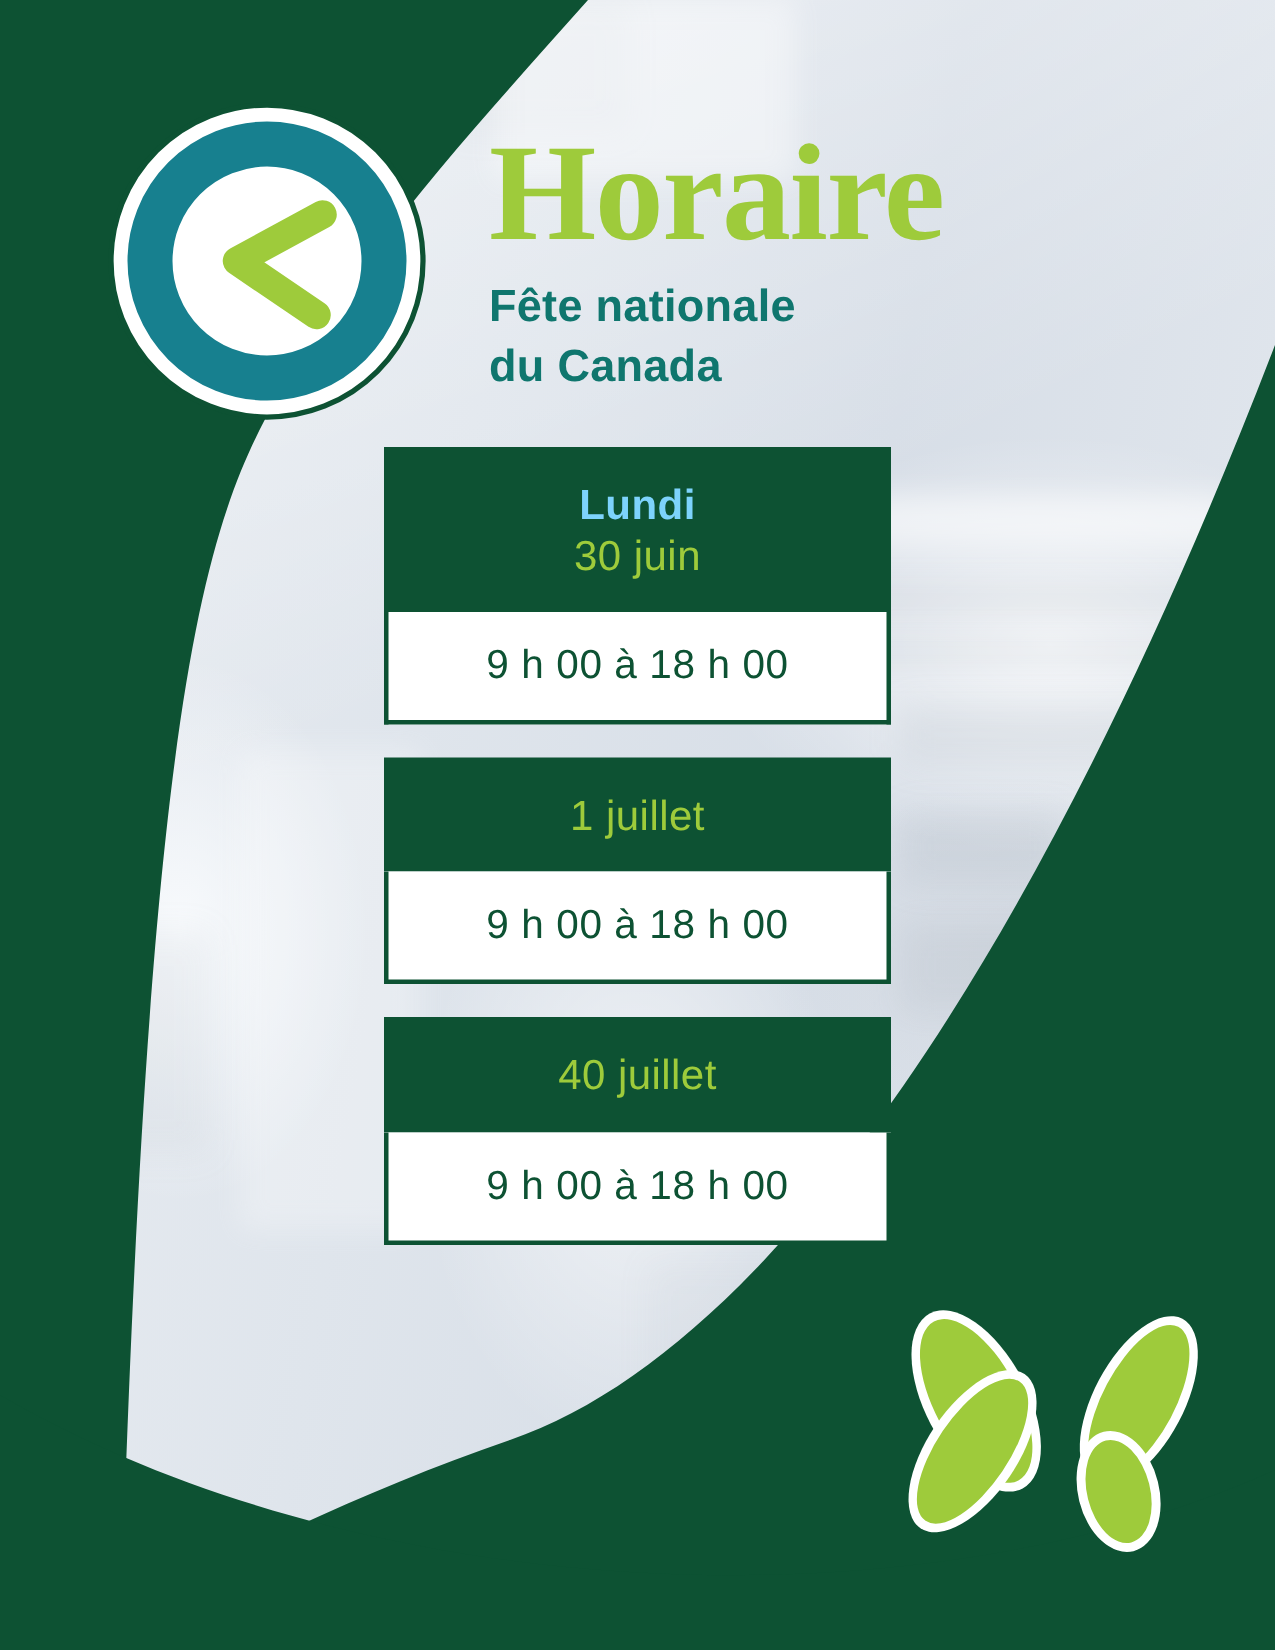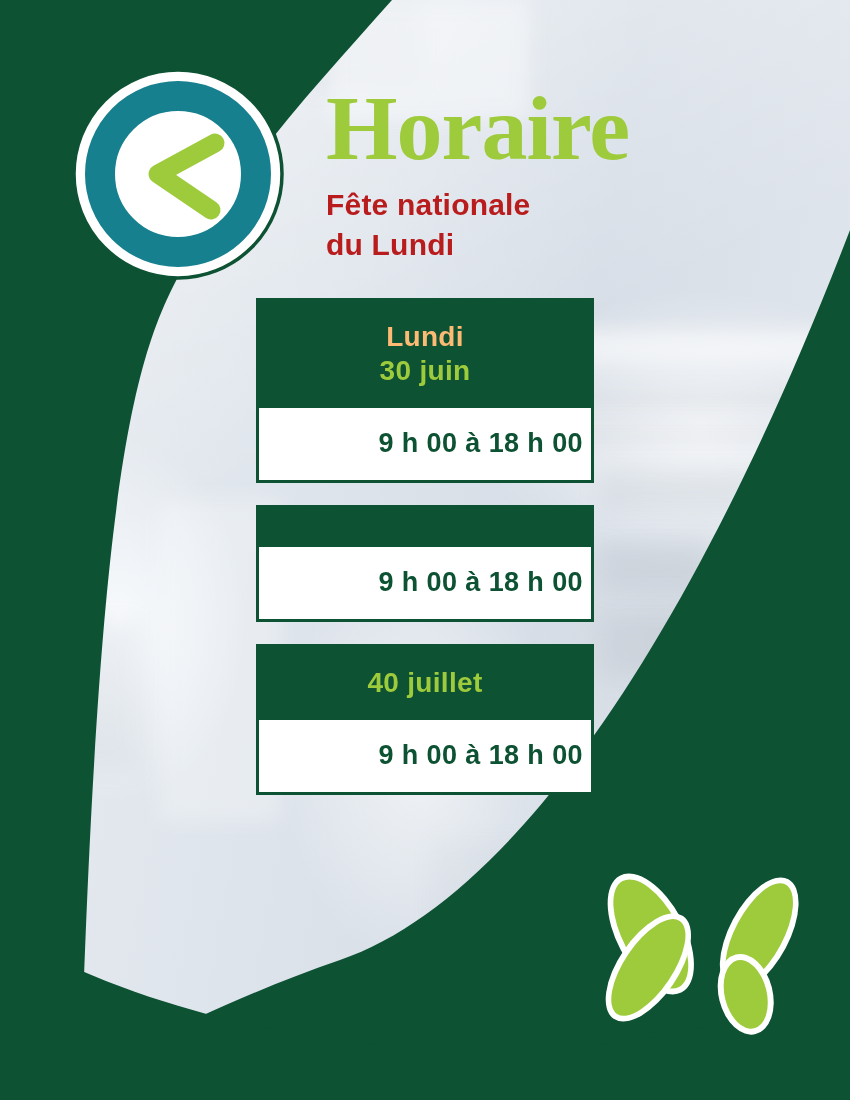--- a/index.html
+++ b/index.html
@@ -60,59 +60,58 @@
     line-height:.92;
     color:#9ecb3b;
     letter-spacing:-1px;
   }
   .title-sub {
     margin-top:14px;
     font-family:"Liberation Sans", sans-serif;
     font-weight:bold;
     font-size:30px;
     line-height:1.36;
-    color:#b91c1c;
+    color:#0f766e;
     letter-spacing:.2px;
   }
 
   
   .cards { position:absolute; left:256px; top:298px; width:338px; }
   .card { margin-bottom:22px; }
   .card-head {
     background:#0d5233;
     text-align:center;
     padding:22px 10px 20px;
   }
   .card-day {
-    color:#fdba74;
+    color:#7dd3fc;
     font-size:28px;
     font-weight:bold;
     line-height:1.22;
     letter-spacing:.3px;
   }
   .card-date {
     color:#9ecb3b;
     font-size:28px;
-    font-weight:bold;
+    font-weight:normal;
     line-height:1.22;
     letter-spacing:.3px;
   }
   .card-body {
     background:#ffffff;
     border:3px solid #0d5233;
     border-top:none;
     text-align:center;
     padding:20px 8px 21px;
   }
   .card-hours {
     color:#0d5233;
     font-size:27px;
-    font-weight:bold;
+    font-weight:normal;
     letter-spacing:.4px;
-    text-align:right;
   }
 </style>
 </head>
 <body>
 
 <div id="poster">
 
   <div class="bg-photo"></div>
   <div class="bg-streak" style="left:560px;top:330px;width:260px;height:34px;"></div>
   <div class="bg-dark" style="left:560px;top:395px;width:270px;height:10px;"></div>
@@ -170,38 +169,39 @@
     <rect x="101" y="144" width="10" height="16" rx="4" fill="#ffffff"></rect>
     <rect x="52" y="101" width="16" height="10" rx="4" fill="#ffffff"></rect>
 
     <path d="M143,75 L86,106 L139,142" fill="none" stroke="#9ecb3b" stroke-width="19" stroke-linecap="round" stroke-linejoin="round"></path>
   </svg>
 
   <div class="title-block">
     <div class="title-main">Horaire</div>
     <div class="title-sub">
       <div>Fête nationale</div>
-      <div>du Lundi</div>
+      <div>du Canada</div>
     </div>
   </div>
 
   <div class="cards">
 
     <div class="card">
       <div class="card-head">
         <div class="card-day">Lundi</div>
         <div class="card-date">30 juin</div>
       </div>
       <div class="card-body">
         <div class="card-hours">9 h 00 à 18 h 00</div>
       </div>
     </div>
 
     <div class="card">
       <div class="card-head">
+        <div class="card-date">1 juillet</div>
       </div>
       <div class="card-body">
         <div class="card-hours">9 h 00 à 18 h 00</div>
       </div>
     </div>
 
     <div class="card">
       <div class="card-head">
         <div class="card-date">40 juillet</div>
       </div>

